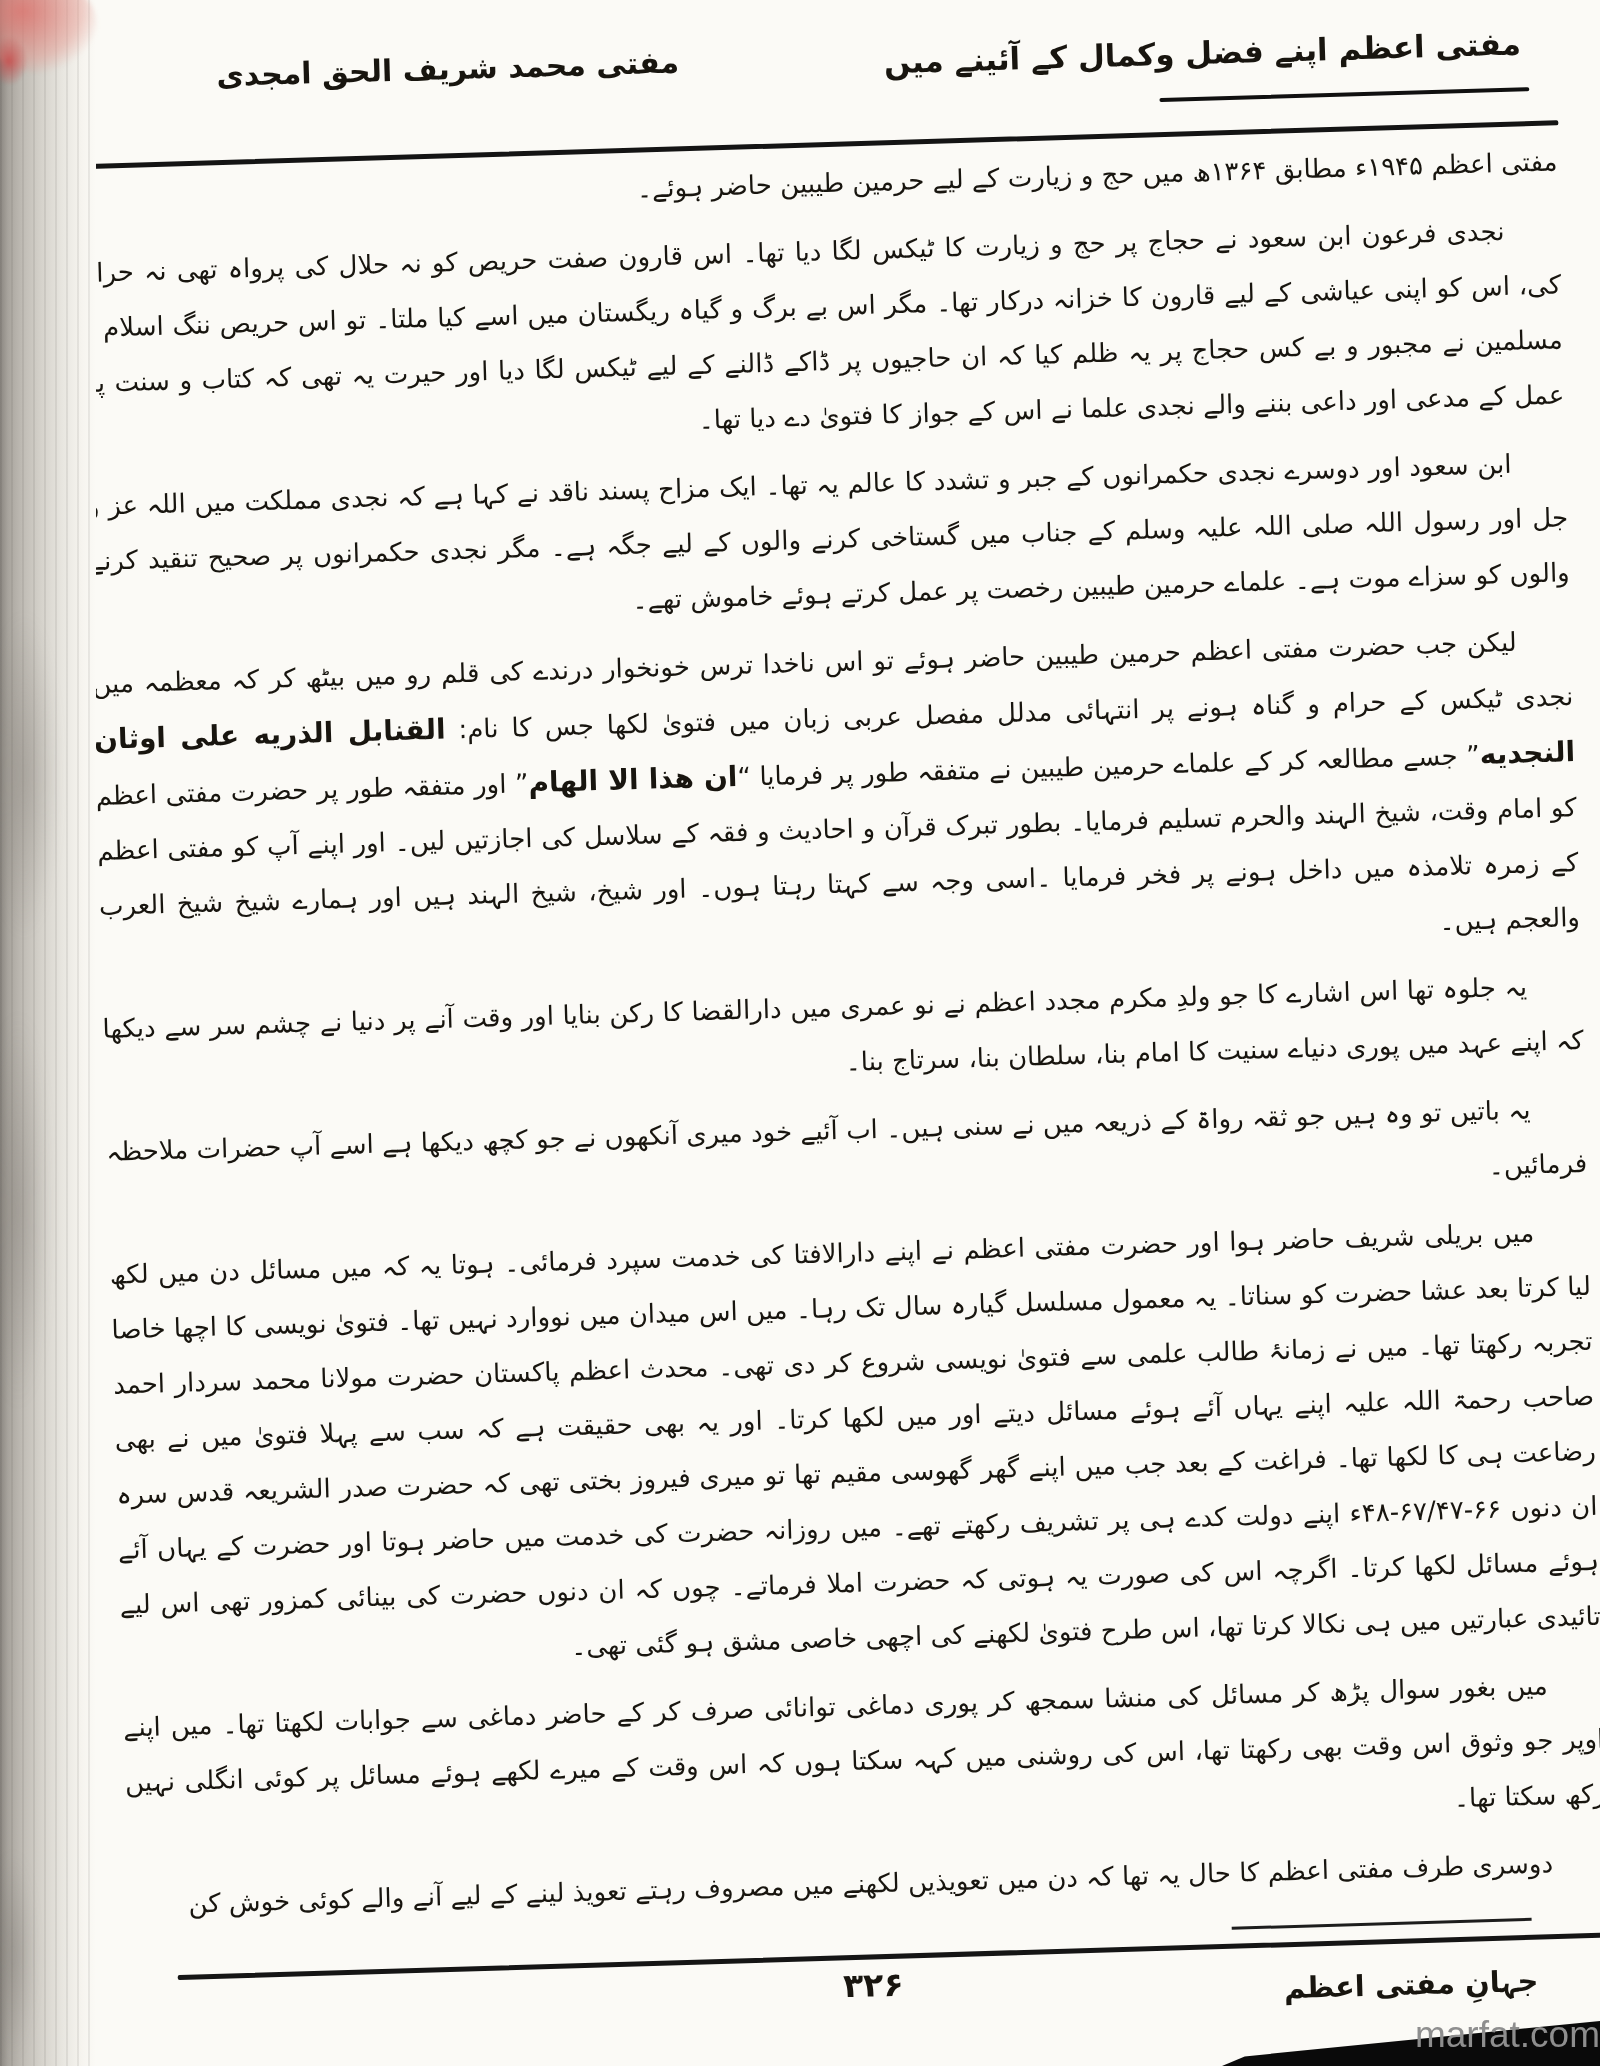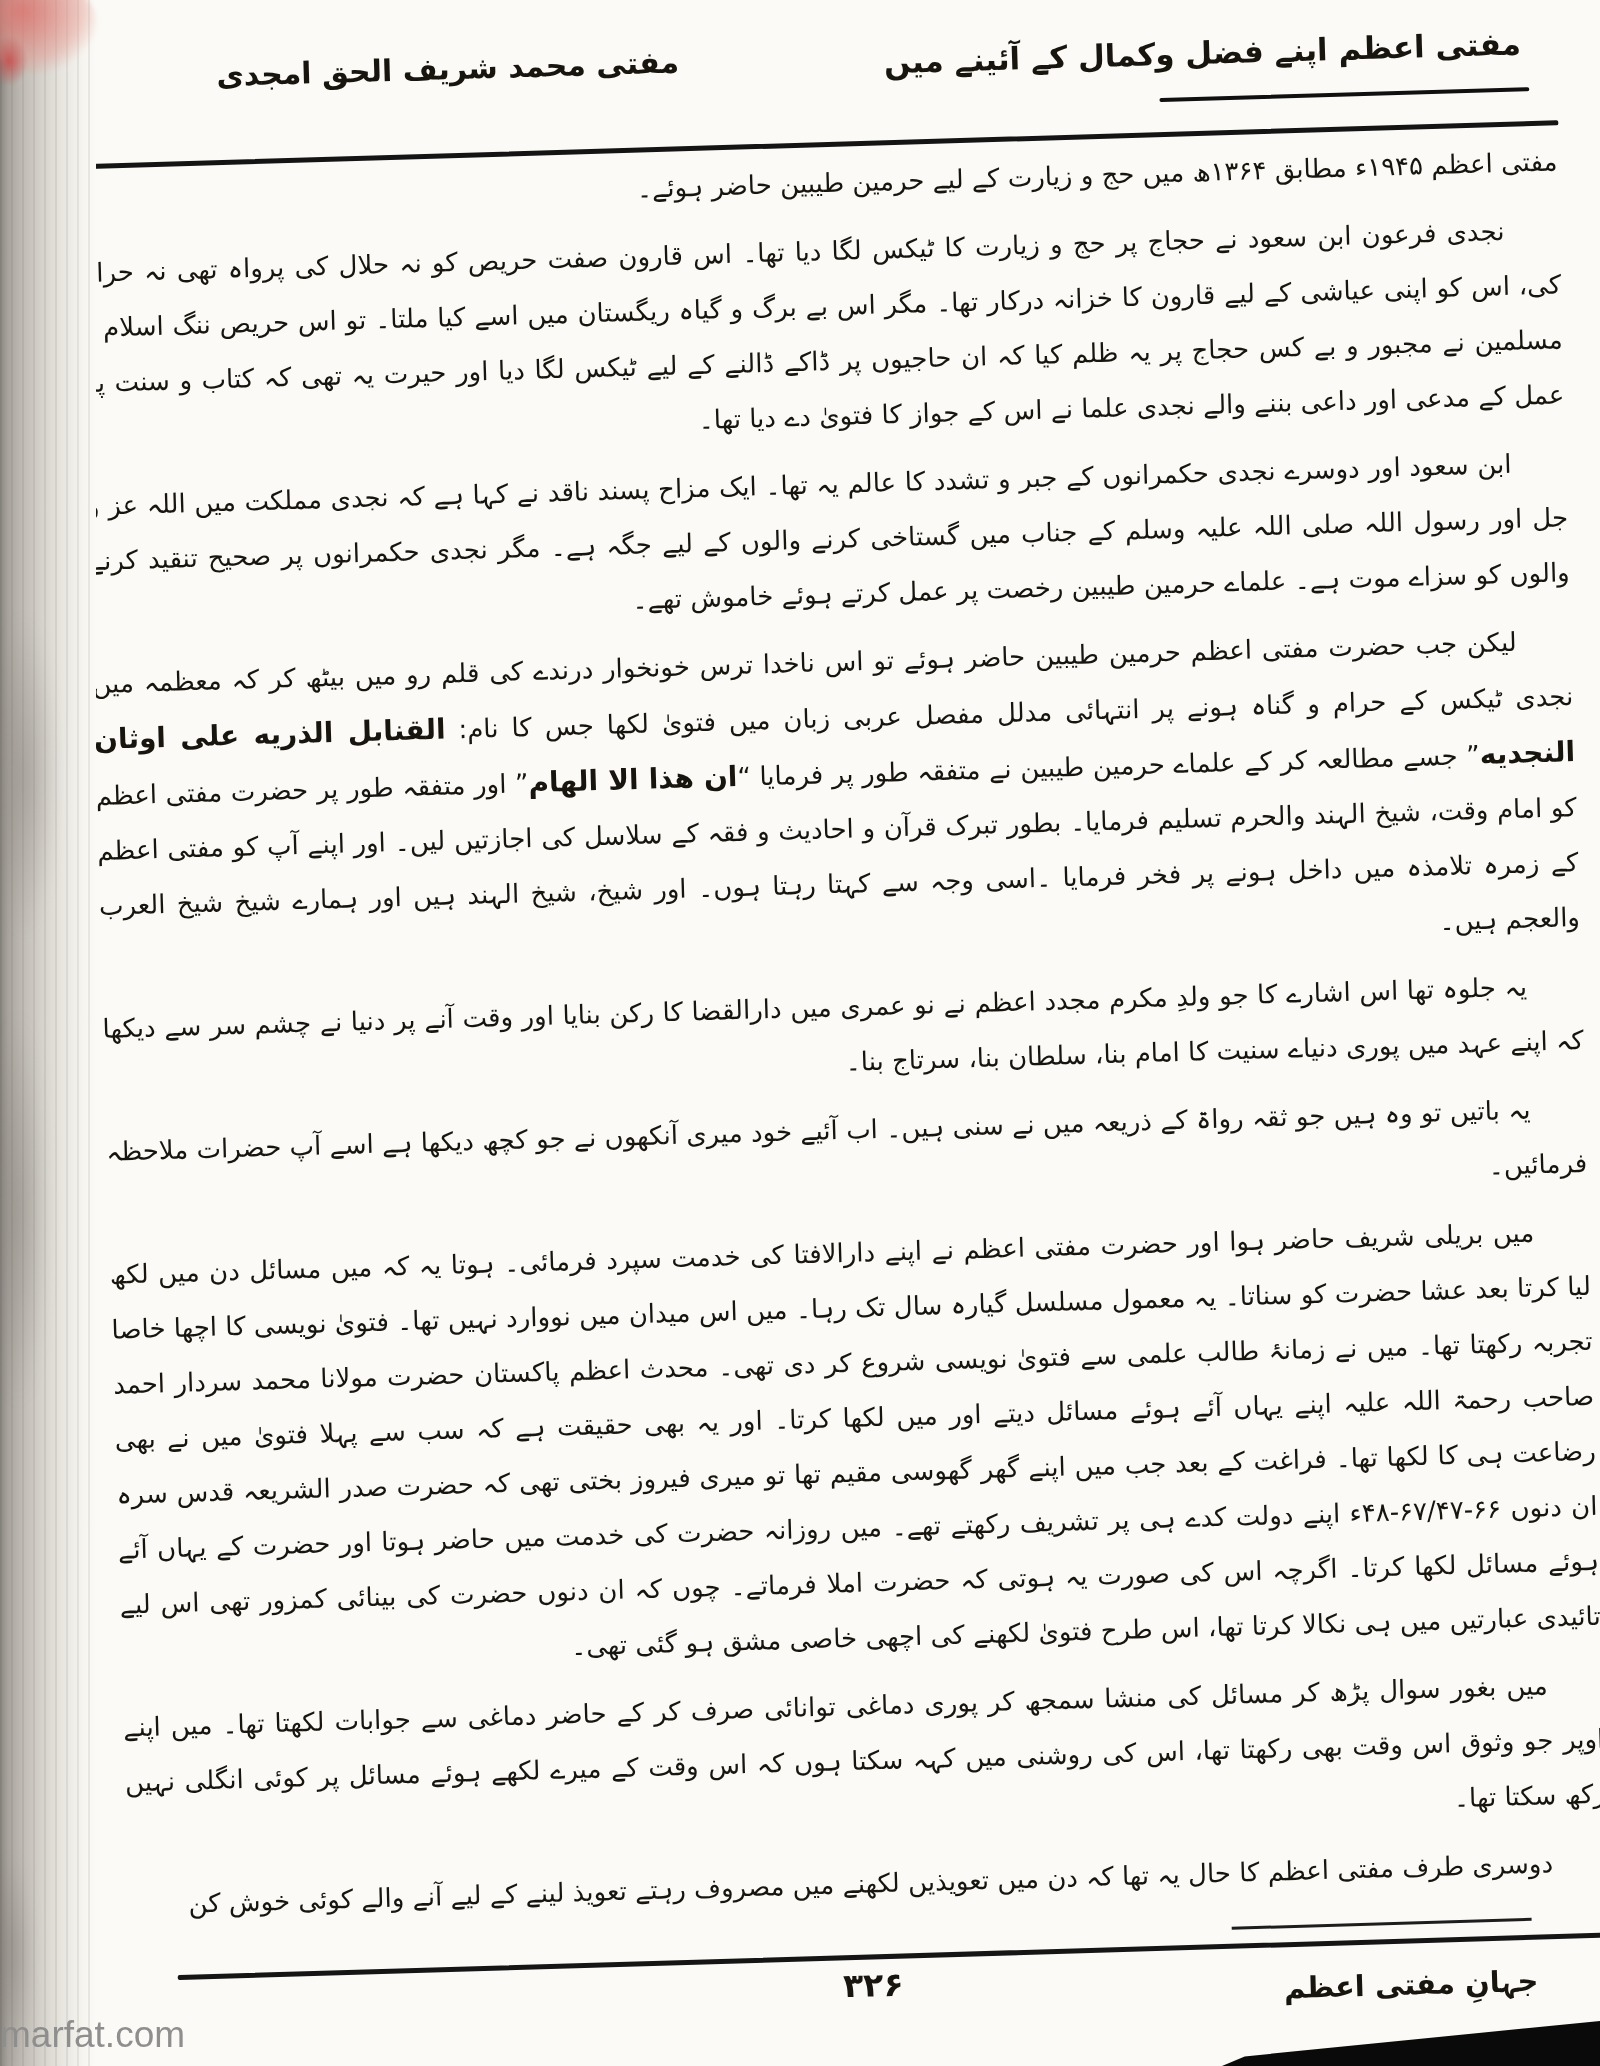--- a/index.html
+++ b/index.html
@@ -40,21 +40,21 @@
   .para{margin:0 0 13px;text-indent:55px;}
   .para.first{text-indent:0;}
   .bold-ar{font-weight:bold;font-size:28px;}
 
   .foot-rule-short{position:absolute;right:80px;top:1938px;width:300px;height:3px;background:#1d1d1d;}
   .foot-rule{position:absolute;left:55px;right:0;top:1955px;height:5px;background:#151515;border-radius:2px;}
   .page-num{position:absolute;left:650px;top:1966px;width:200px;text-align:center;
             font-size:33px;font-weight:bold;direction:rtl;}
   .book-title{position:absolute;right:75px;top:1984px;font-size:29px;font-weight:bold;direction:rtl;}
 
-  .wm{position:absolute;left:0;right:0;top:2014px;text-align:left;font-size:37px;color:#8e8e8e;
+  .wm{position:absolute;left:0;right:0;top:2014px;text-align:right;font-size:37px;color:#8e8e8e;
       font-family:"Liberation Sans",sans-serif;}
   .wedge{position:absolute;right:0;bottom:0;width:378px;height:48px;background:#0a0a0a;
          clip-path:polygon(0 100%,6% 80%,100% 6%,100% 100%);}
 </style>
 </head>
 <body>
 
 <div class="page">
 
   <div class="rot">

